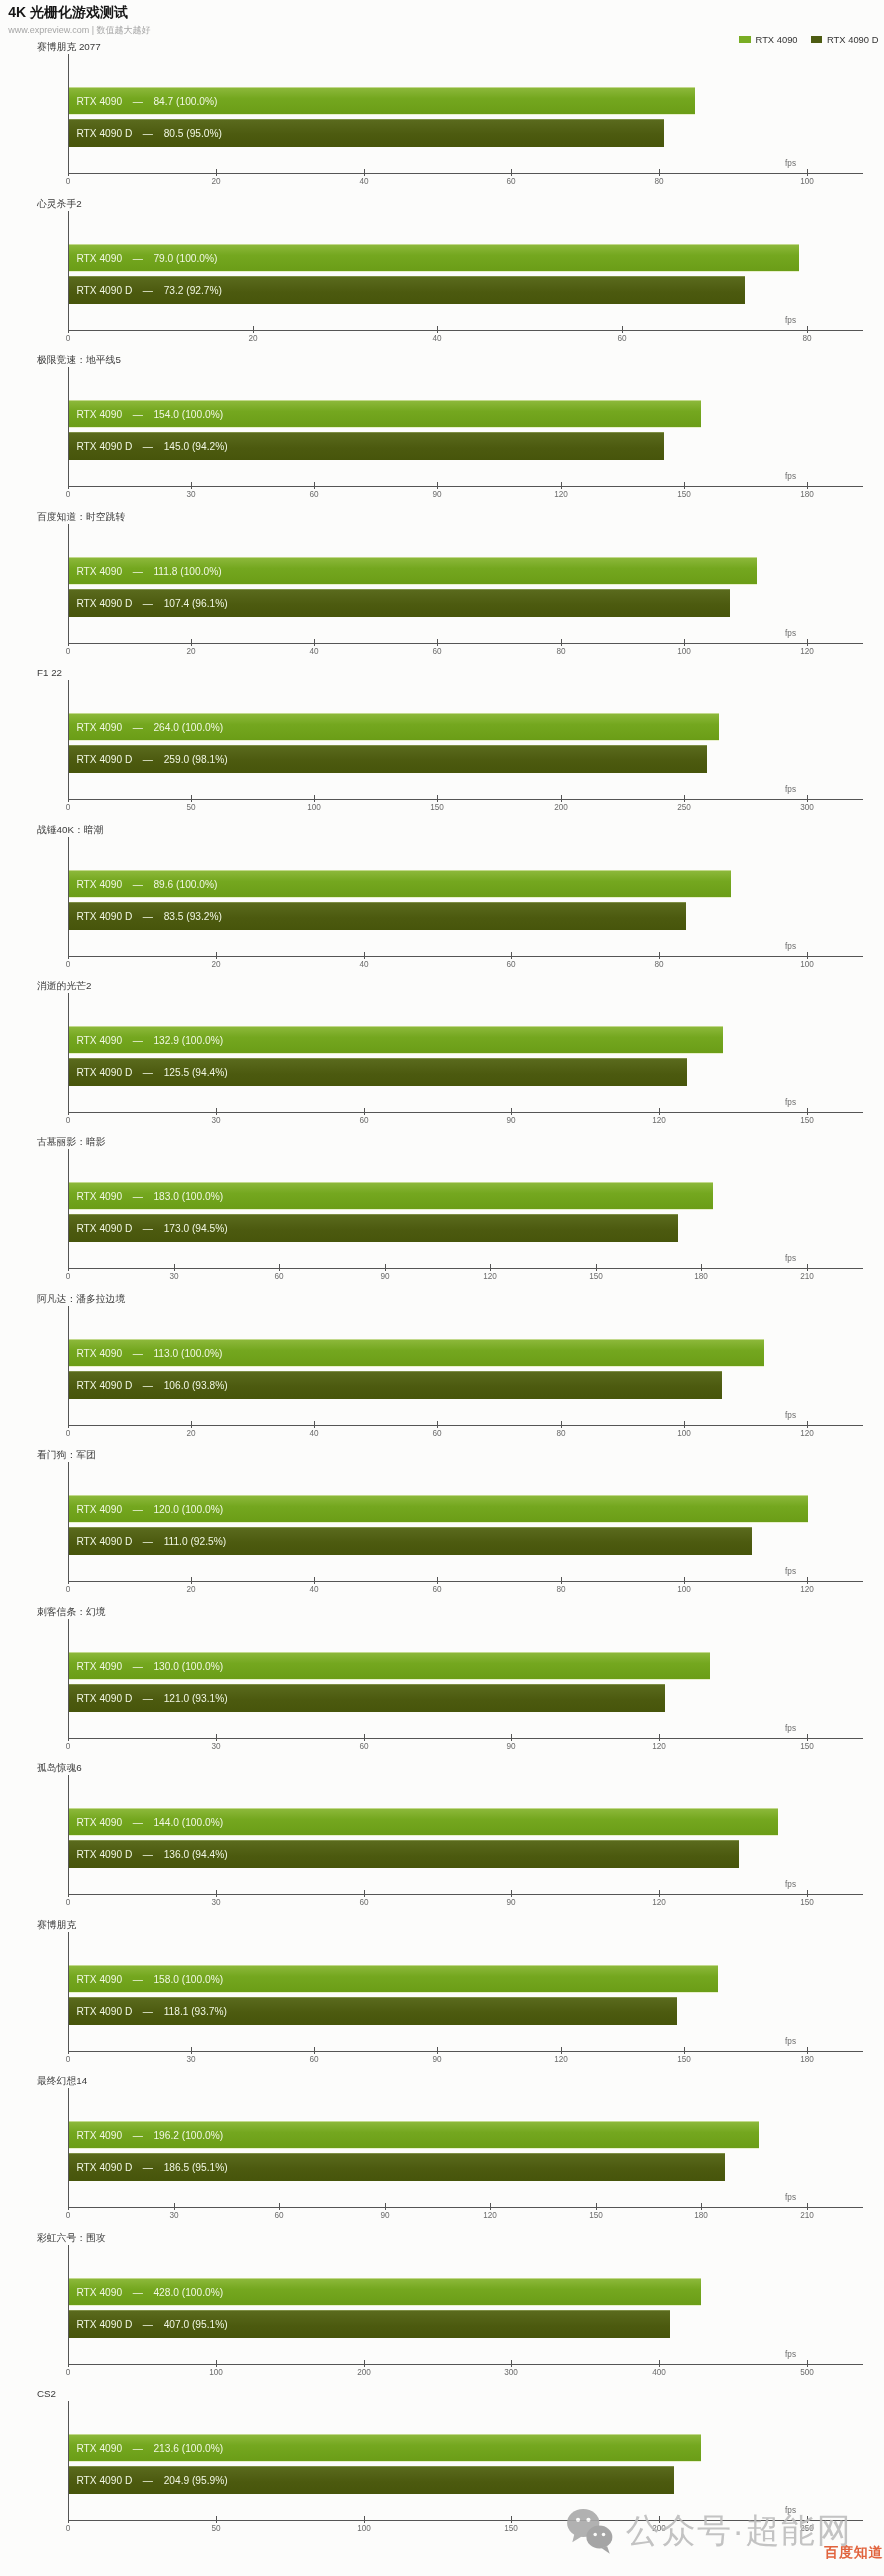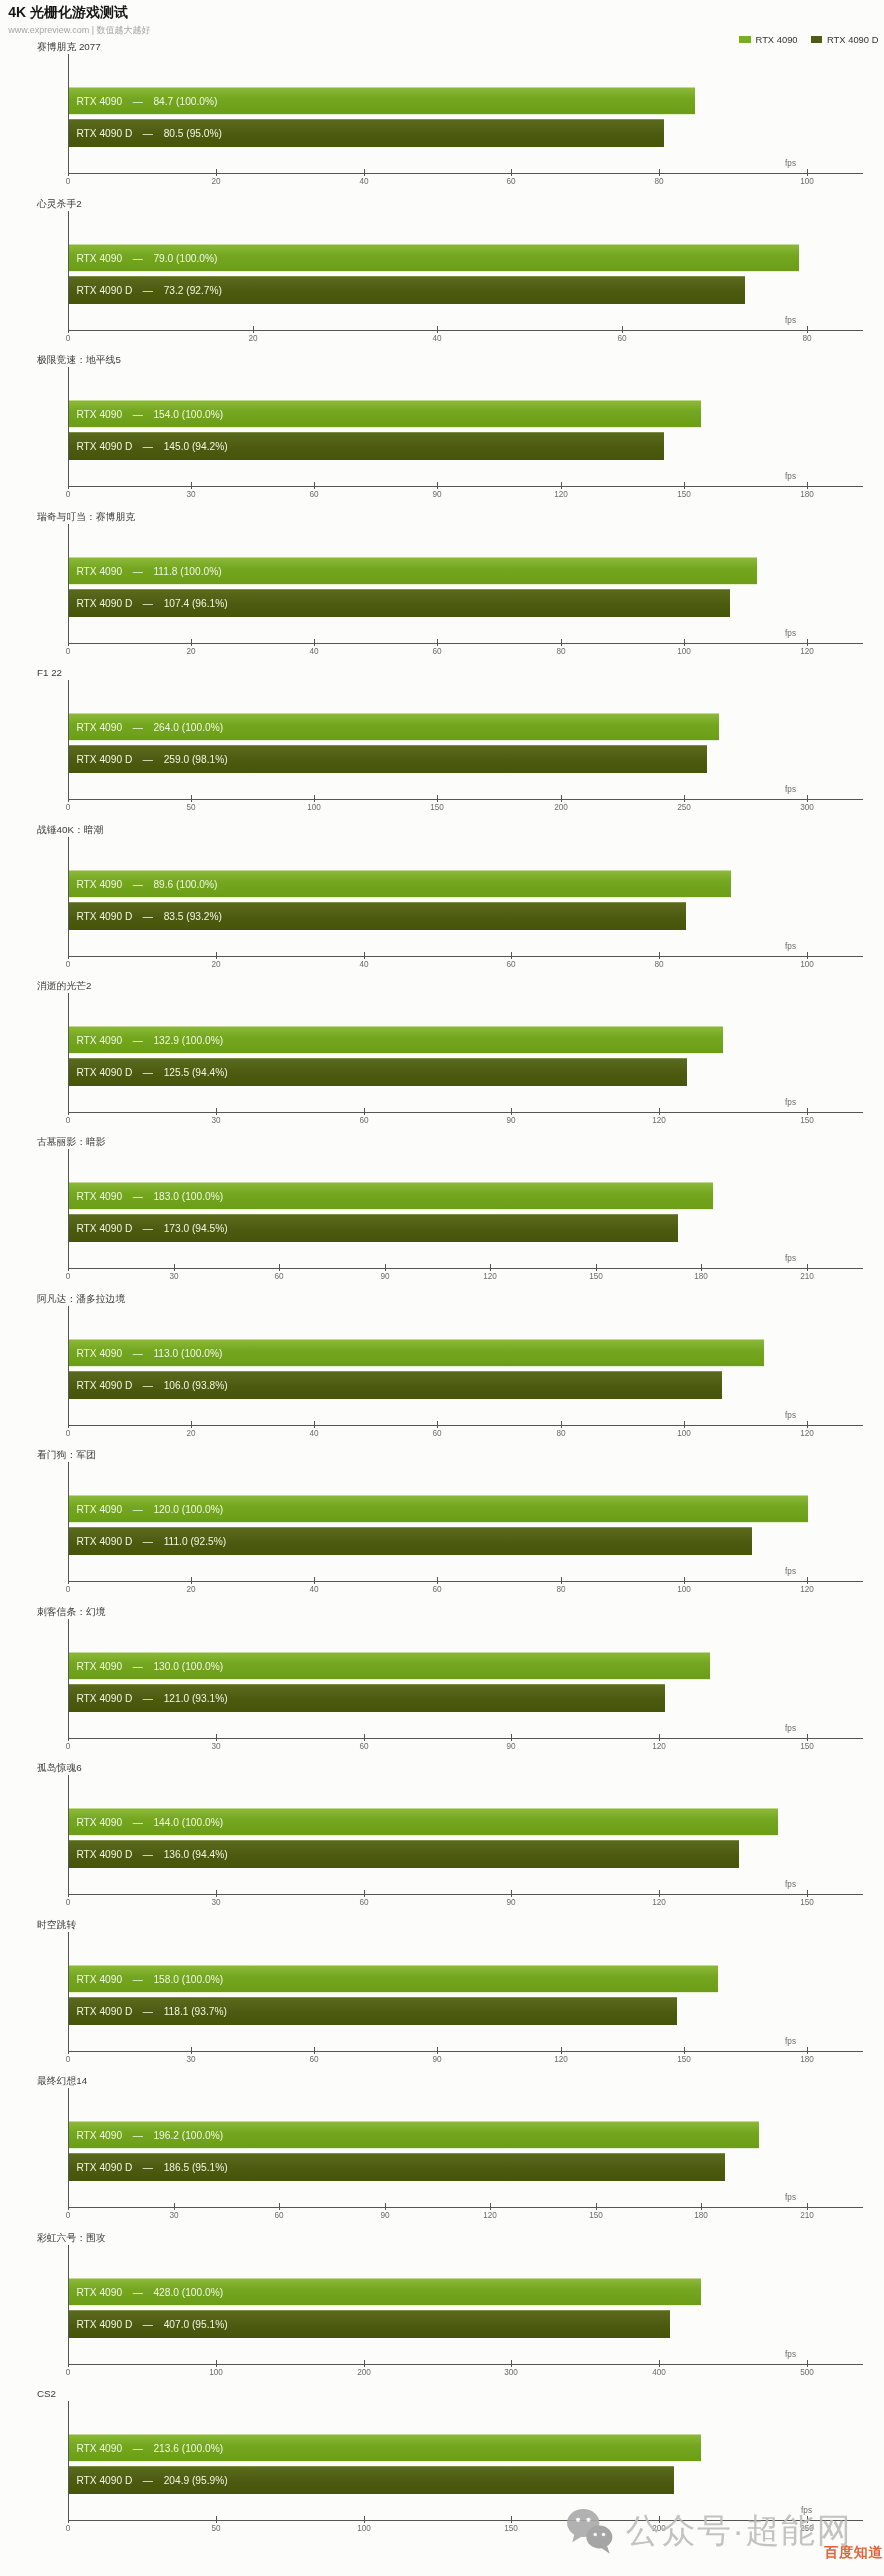--- a/index.html
+++ b/index.html
@@ -133,21 +133,21 @@
       <span class="tick-label" style="left: 437px;">90</span>
       <div class="tick-mark" style="left: 561px;"></div>
       <span class="tick-label" style="left: 561px;">120</span>
       <div class="tick-mark" style="left: 684px;"></div>
       <span class="tick-label" style="left: 684px;">150</span>
       <div class="tick-mark" style="left: 807px;"></div>
       <span class="tick-label" style="left: 807px;">180</span>
     </section>
 
   <section class="chart" style="top: 509px;">
-    <div class="chart-title">瑞奇与叮当：赛博朋克</div>
+    <div class="chart-title">百度知道：时空跳转</div>
     <div class="vline"></div>
     <div class="bar bar1" style="width: 688px;">
       <span class="bar-name">RTX 4090</span>
       <span class="bar-dash">—</span>
       <span class="bar-val">111.8 (100.0%)</span>
     </div>
     <div class="bar bar2" style="width: 661px;">
       <span class="bar-name">RTX 4090 D</span>
       <span class="bar-dash">—</span>
       <span class="bar-val">107.4 (96.1%)</span>
@@ -406,21 +406,21 @@
       <span class="tick-label" style="left: 364px;">60</span>
       <div class="tick-mark" style="left: 511px;"></div>
       <span class="tick-label" style="left: 511px;">90</span>
       <div class="tick-mark" style="left: 659px;"></div>
       <span class="tick-label" style="left: 659px;">120</span>
       <div class="tick-mark" style="left: 807px;"></div>
       <span class="tick-label" style="left: 807px;">150</span>
     </section>
 
   <section class="chart" style="top: 1917px;">
-    <div class="chart-title">时空跳转</div>
+    <div class="chart-title">赛博朋克</div>
     <div class="vline"></div>
     <div class="bar bar1" style="width: 649px;">
       <span class="bar-name">RTX 4090</span>
       <span class="bar-dash">—</span>
       <span class="bar-val">158.0 (100.0%)</span>
     </div>
     <div class="bar bar2" style="width: 608px;">
       <span class="bar-name">RTX 4090 D</span>
       <span class="bar-dash">—</span>
       <span class="bar-val">118.1 (93.7%)</span>
@@ -498,21 +498,21 @@
       <div class="tick-mark" style="left: 364px;"></div>
       <span class="tick-label" style="left: 364px;">200</span>
       <div class="tick-mark" style="left: 511px;"></div>
       <span class="tick-label" style="left: 511px;">300</span>
       <div class="tick-mark" style="left: 659px;"></div>
       <span class="tick-label" style="left: 659px;">400</span>
       <div class="tick-mark" style="left: 807px;"></div>
       <span class="tick-label" style="left: 807px;">500</span>
     </section>
 
-  <section class="chart" style="top: 2386px; padding-left: 16px;">
+  <section class="chart" style="top: 2386px;">
     <div class="chart-title">CS2</div>
     <div class="vline"></div>
     <div class="bar bar1" style="width: 632px;">
       <span class="bar-name">RTX 4090</span>
       <span class="bar-dash">—</span>
       <span class="bar-val">213.6 (100.0%)</span>
     </div>
     <div class="bar bar2" style="width: 605px;">
       <span class="bar-name">RTX 4090 D</span>
       <span class="bar-dash">—</span>

